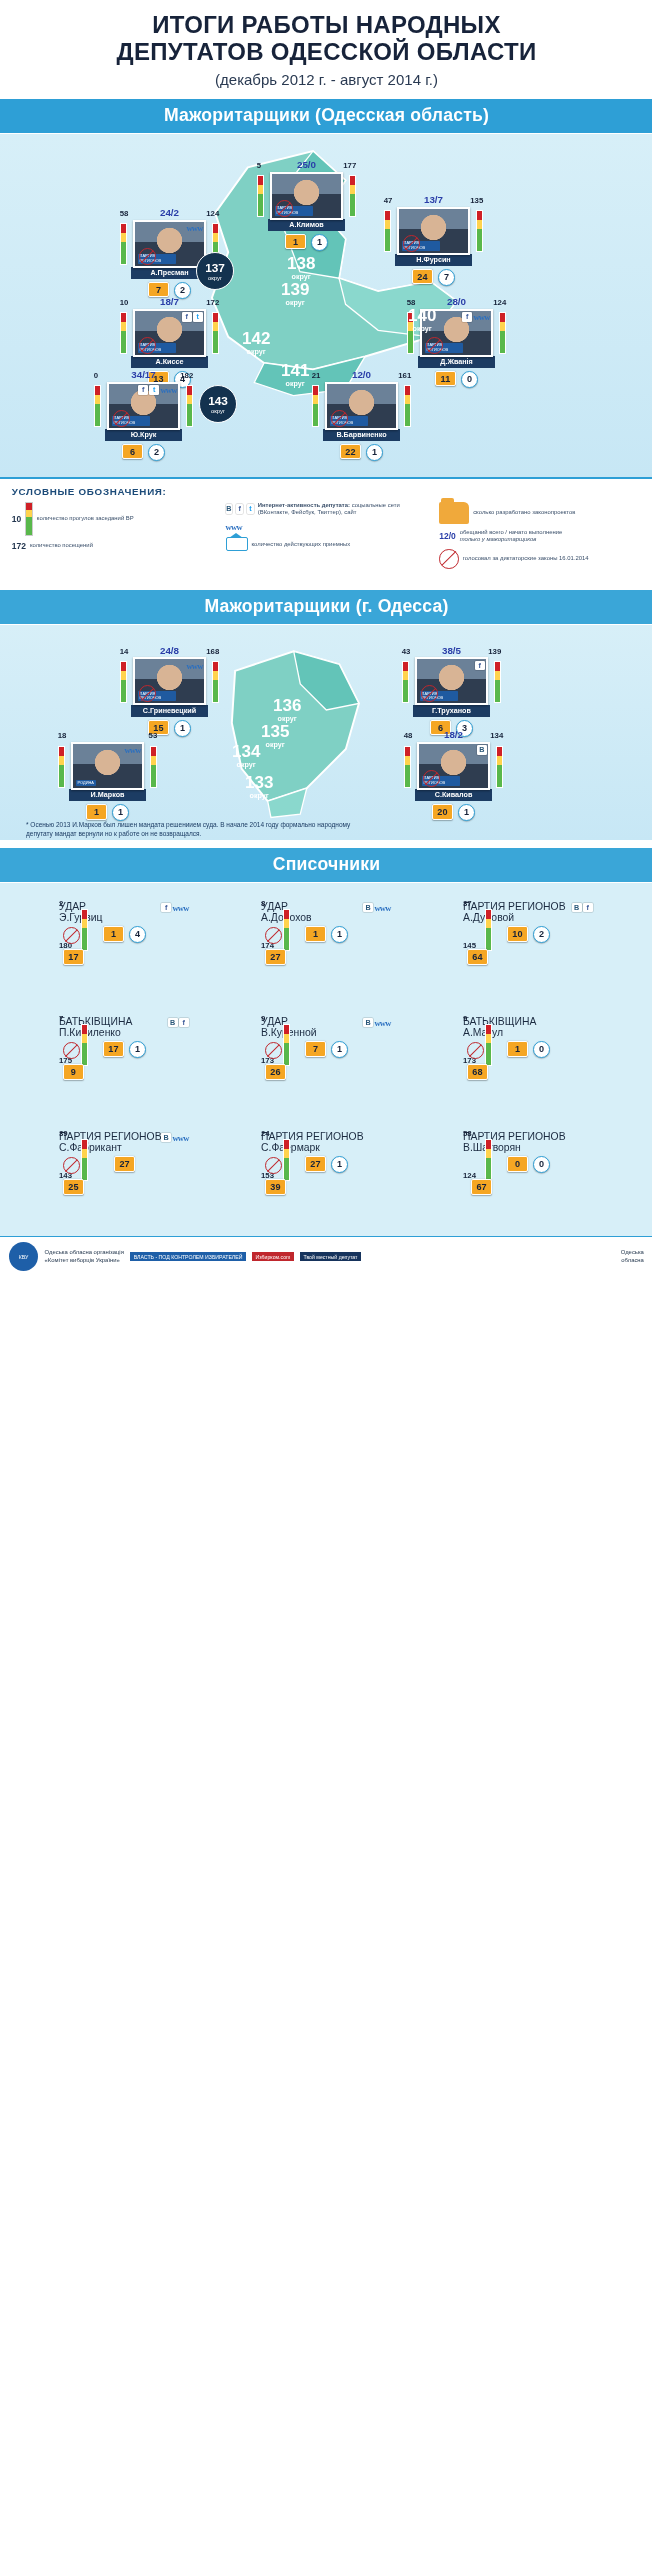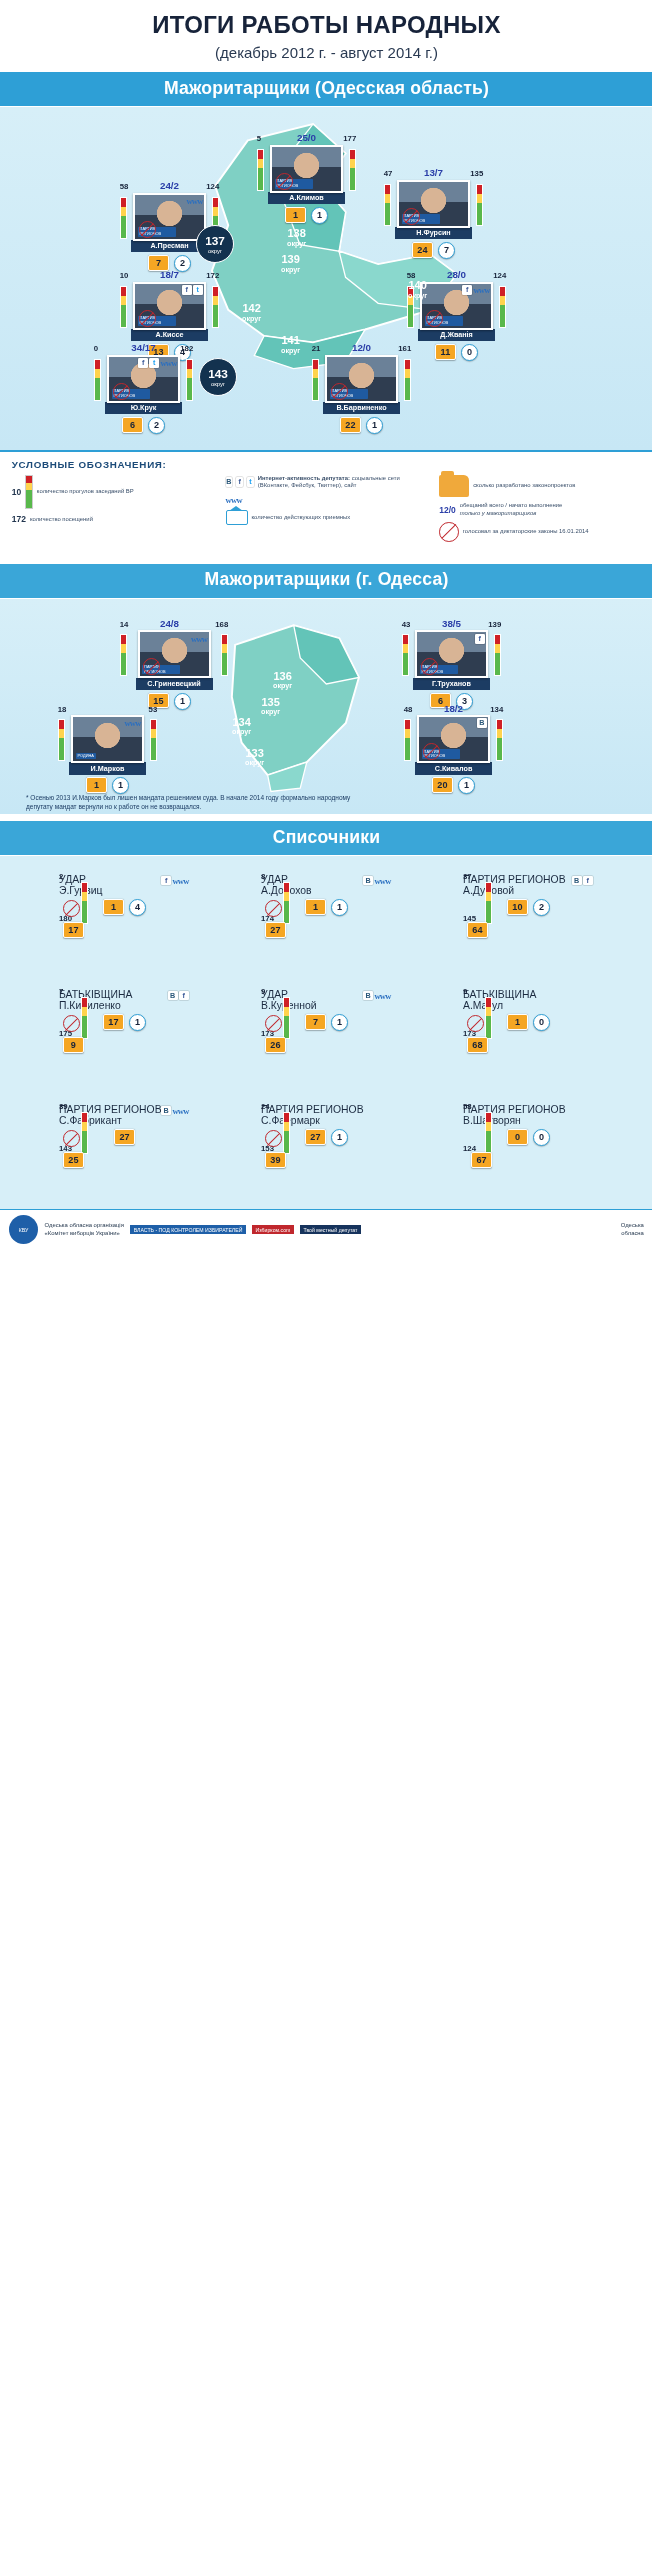--- a/index.html
+++ b/index.html
@@ -123,21 +123,21 @@
   .www {
     font-family:"Liberation Serif", serif; font-weight:bold;
     color:#2a6fc0; font-size:8.5px; letter-spacing:-0.7px;
   }
 
   
   .okrug {
     position:absolute; text-align:center; color:#ffffff; font-weight:bold;
     line-height:1.05;
   }
-  .okrug .n { font-size:11px; display:block; }
+  .okrug .n { font-size:17px; display:block; }
   .okrug .t { font-size:7.2px; display:block; }
 
   .okrug-dot {
     position:absolute; background:#13324f; color:#fff; border-radius:50%;
     width:38px; height:38px; display:flex; flex-direction:column;
     align-items:center; justify-content:center; border:1.3px solid #fff;
   }
   .okrug-dot .n { font-size:11.8px; font-weight:bold; }
   .okrug-dot .t { font-size:5.9px; }
 
@@ -221,20 +221,21 @@
   .footer .spacer { flex:1; }
 </style>
 </head>
 <body>
 
 <div class="page">
 
   <div class="header">
     <h1>
       <span>ИТОГИ РАБОТЫ НАРОДНЫХ</span><br>
+      <span>ДЕПУТАТОВ ОДЕССКОЙ ОБЛАСТИ</span>
     </h1>
     <div class="subtitle">(декабрь 2012 г.  -  август 2014 г.)</div>
   </div>
 
   <div class="section-bar">Мажоритарщики (Одесская область)</div>
 
   <div class="panel region" id="region-panel">
     <svg class="map-shape" style="left:150px; top:6.5px;" width="339" height="294" viewBox="0 0 520 450">
       <path d="M150,40 L250,15 L300,60 L265,110 L300,150 L290,210 L350,230 L430,215 L470,245 L430,300 L330,330 L250,350 L175,340 L120,300 L95,240 L120,170 L100,110 Z" fill="#7fd0c4" stroke="#ffffff" stroke-width="3"></path>
       <path d="M250,15 L300,60 L265,110 L300,150 L290,210 L230,200 L200,120 L215,60 Z" fill="#63c4b8" stroke="#ffffff" stroke-width="2"></path>
@@ -481,21 +482,21 @@
 
   <div class="panel odessa" id="odessa-panel">
     <svg class="map-shape" style="left:196px; top:13px;" width="215" height="183" viewBox="0 0 330 280">
       <path d="M60,50 L150,20 L220,40 L250,100 L230,170 L170,230 L110,250 L70,200 L55,130 Z" fill="#7fd0c4" stroke="#ffffff" stroke-width="3"></path>
       <path d="M150,20 L220,40 L250,100 L200,110 L160,70 Z" fill="#63c4b8" stroke="#fff" stroke-width="2"></path>
       <path d="M110,250 L170,230 L160,270 L115,275 Z" fill="#8ad8cd" stroke="#fff" stroke-width="2"></path>
     </svg>
     <div class="footnote" style="position:absolute; left:26px; bottom:2.6px; padding:0; width:339px; background:none;">* Осенью 2013 И.Марков был лишен мандата решениием суда. В начале 2014 году формально народному депутату мандат вернули но к работе он не возвращался.</div>
   <div class="card" style="left: 121px; top: 19.6px;">
         <div class="top-number">24/8</div>
-        <div style="position:relative;width:106px;">
+        <div style="position:relative;width:97px;">
           <div class="bar left"></div>
           <div class="bar right"></div>
           <div class="bar-val" style="left:-1.3px;top:-10.4px">14</div>
           <div class="bar-val" style="right:-1.3px;top:-10.4px">168</div>
           <div class="photo-wrap">
             <div class="face"></div>
             <div class="party-badge blue">ПАРТИЯ РЕГИОНОВ</div>
             <div class="noflag" style="left:3.9px;top:26px"></div>
             <div class="socials" style="right:1.3px;top:1.3px;">
               <span class="www">www</span>

